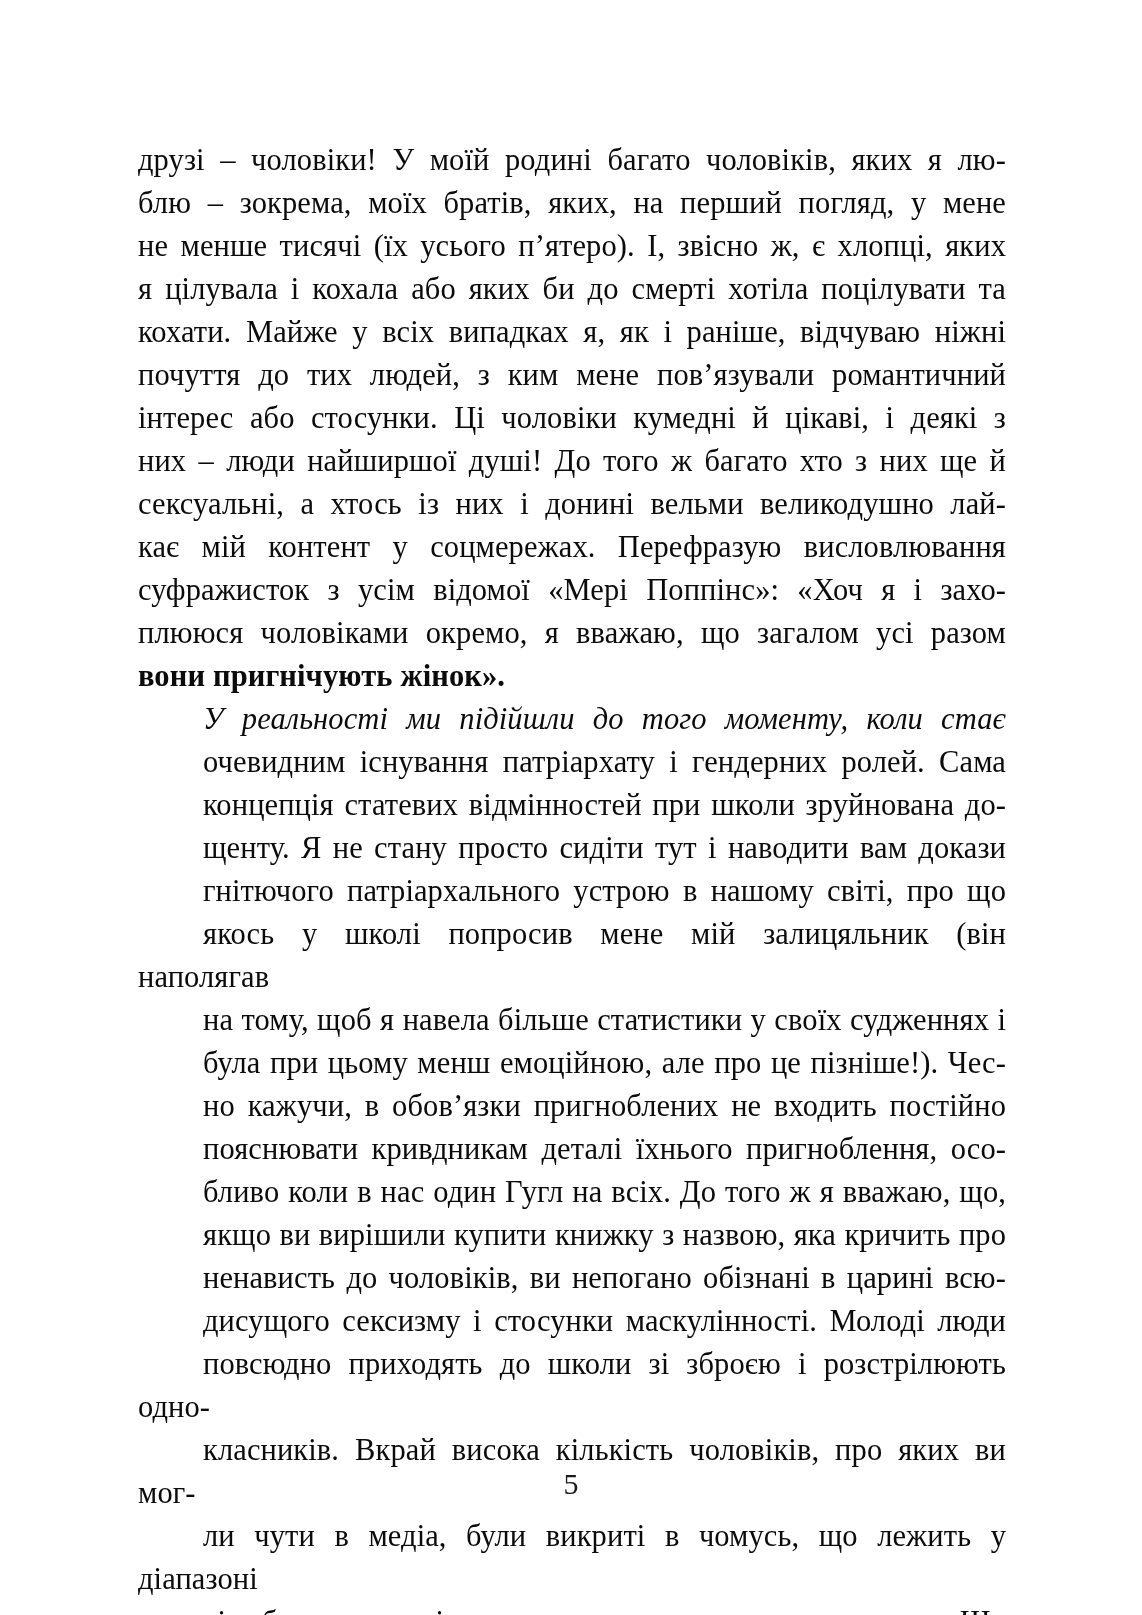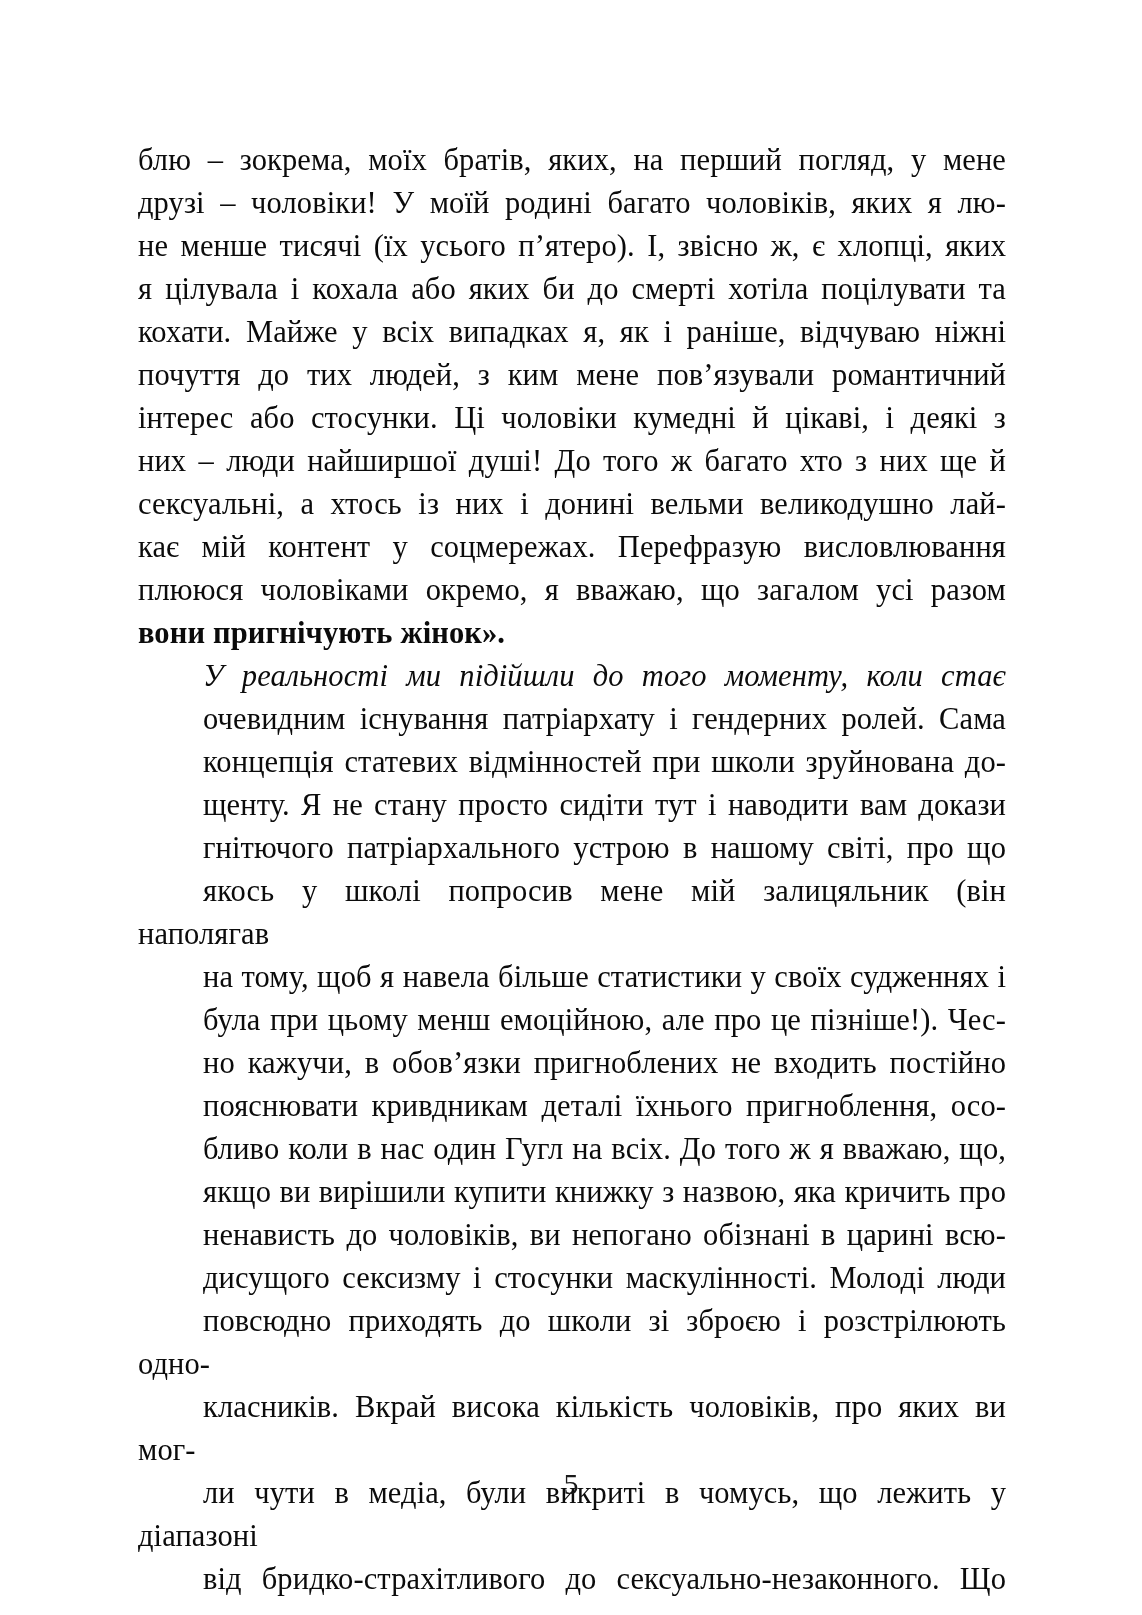--- a/index.html
+++ b/index.html
@@ -74,30 +74,31 @@
     font-family: "Liberation Serif", "DejaVu Serif", serif;
   }
 </style>
 </head>
 <body>
 
 <div class="page">
 
   <div class="text-block">
     <p class="para continued">
+        <span class="line">друзі – чоловіки! У моїй родині багато чоловіків, яких я лю-</span>
         <span class="line">блю – зокрема, моїх братів, яких, на перший погляд, у мене</span>
-        <span class="line">друзі – чоловіки! У моїй родині багато чоловіків, яких я лю-</span>
         <span class="line">не менше тисячі (їх усього п’ятеро). І, звісно ж, є хлопці, яких</span>
         <span class="line">я цілувала і кохала або яких би до смерті хотіла поцілувати та</span>
         <span class="line">кохати. Майже у всіх випадках я, як і раніше, відчуваю ніжні</span>
         <span class="line">почуття до тих людей, з ким мене пов’язували романтичний</span>
         <span class="line">інтерес або стосунки. Ці чоловіки кумедні й цікаві, і деякі з</span>
         <span class="line">них – люди найширшої душі! До того ж багато хто з них ще й</span>
         <span class="line">сексуальні, а хтось із них і донині вельми великодушно лай-</span>
         <span class="line">кає мій контент у соцмережах. Перефразую висловлювання</span>
+        <span class="line">суфражисток з усім відомої «Мері Поппінс»: «Хоч я і захо-</span>
         <span class="line">плююся чоловіками окремо, я вважаю, що загалом усі разом</span>
         <span class="line last">вони пригнічують жінок».</span>
       </p>
     <div class="para-gap"></div>
     <p class="para indented">
         <span class="line first-indent">У реальності ми підійшли до того моменту, коли стає</span>
         <span class="line">очевидним існування патріархату і гендерних ролей. Сама</span>
         <span class="line">концепція статевих відмінностей при школи зруйнована до-</span>
         <span class="line">щенту. Я не стану просто сидіти тут і наводити вам докази</span>
         <span class="line">гнітючого патріархального устрою в нашому світі, про що</span>

